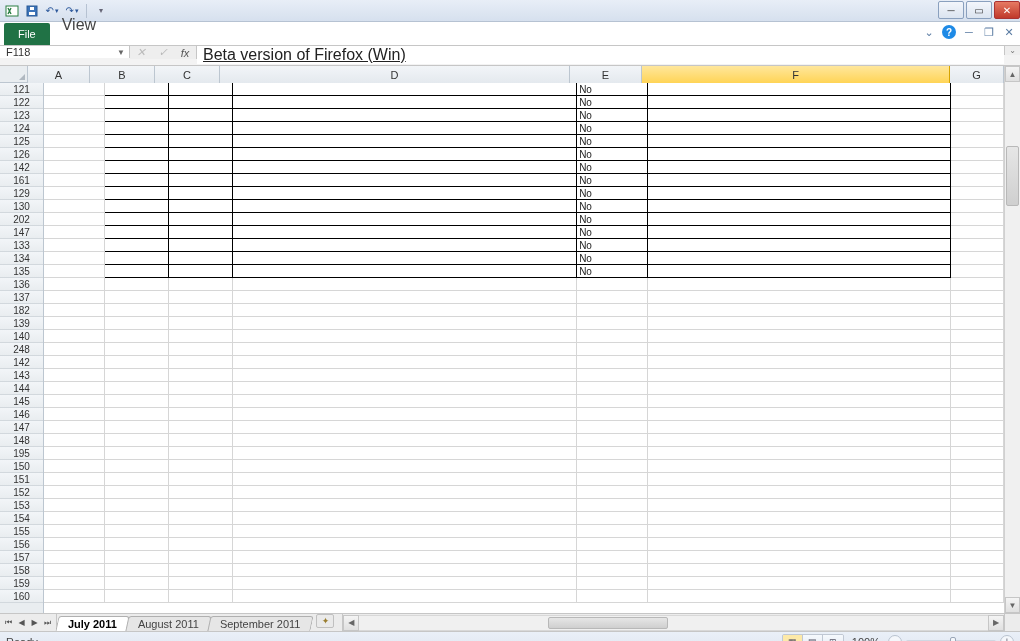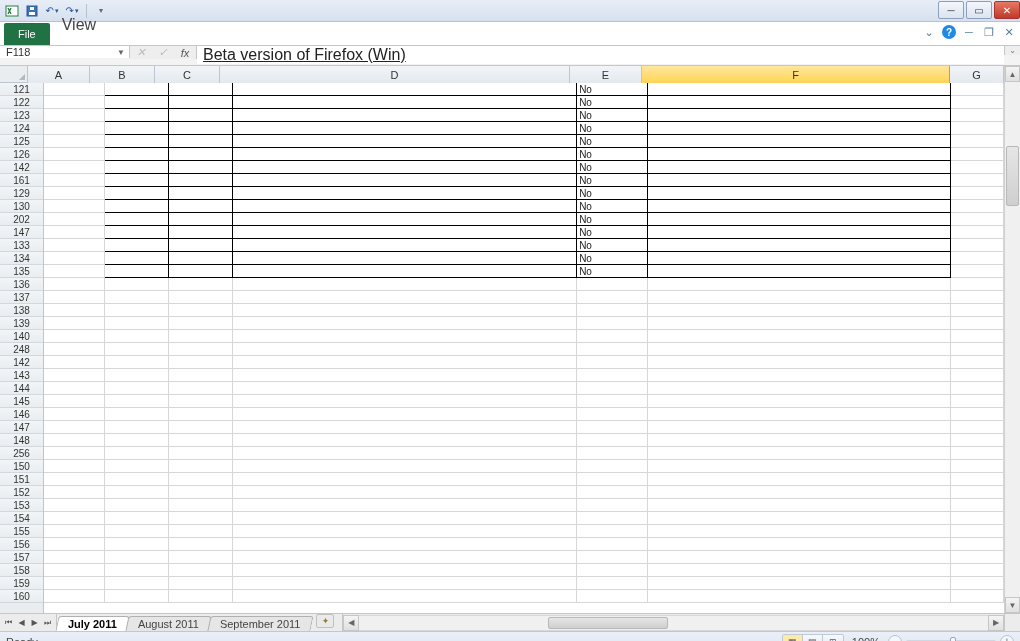--- a/index.html
+++ b/index.html
@@ -172,32 +172,32 @@
           <div class="rowhdr">161</div>
           <div class="rowhdr">129</div>
           <div class="rowhdr">130</div>
           <div class="rowhdr">202</div>
           <div class="rowhdr">147</div>
           <div class="rowhdr">133</div>
           <div class="rowhdr">134</div>
           <div class="rowhdr">135</div>
           <div class="rowhdr">136</div>
           <div class="rowhdr">137</div>
-          <div class="rowhdr">138</div>
+          <div class="rowhdr">182</div>
           <div class="rowhdr">139</div>
           <div class="rowhdr">140</div>
           <div class="rowhdr">248</div>
           <div class="rowhdr">142</div>
           <div class="rowhdr">143</div>
           <div class="rowhdr">144</div>
           <div class="rowhdr">145</div>
           <div class="rowhdr">146</div>
           <div class="rowhdr">147</div>
           <div class="rowhdr">148</div>
-          <div class="rowhdr">256</div>
+          <div class="rowhdr">195</div>
           <div class="rowhdr">150</div>
           <div class="rowhdr">151</div>
           <div class="rowhdr">152</div>
           <div class="rowhdr">153</div>
           <div class="rowhdr">154</div>
           <div class="rowhdr">155</div>
           <div class="rowhdr">156</div>
           <div class="rowhdr">157</div>
           <div class="rowhdr">158</div>
           <div class="rowhdr">159</div>

